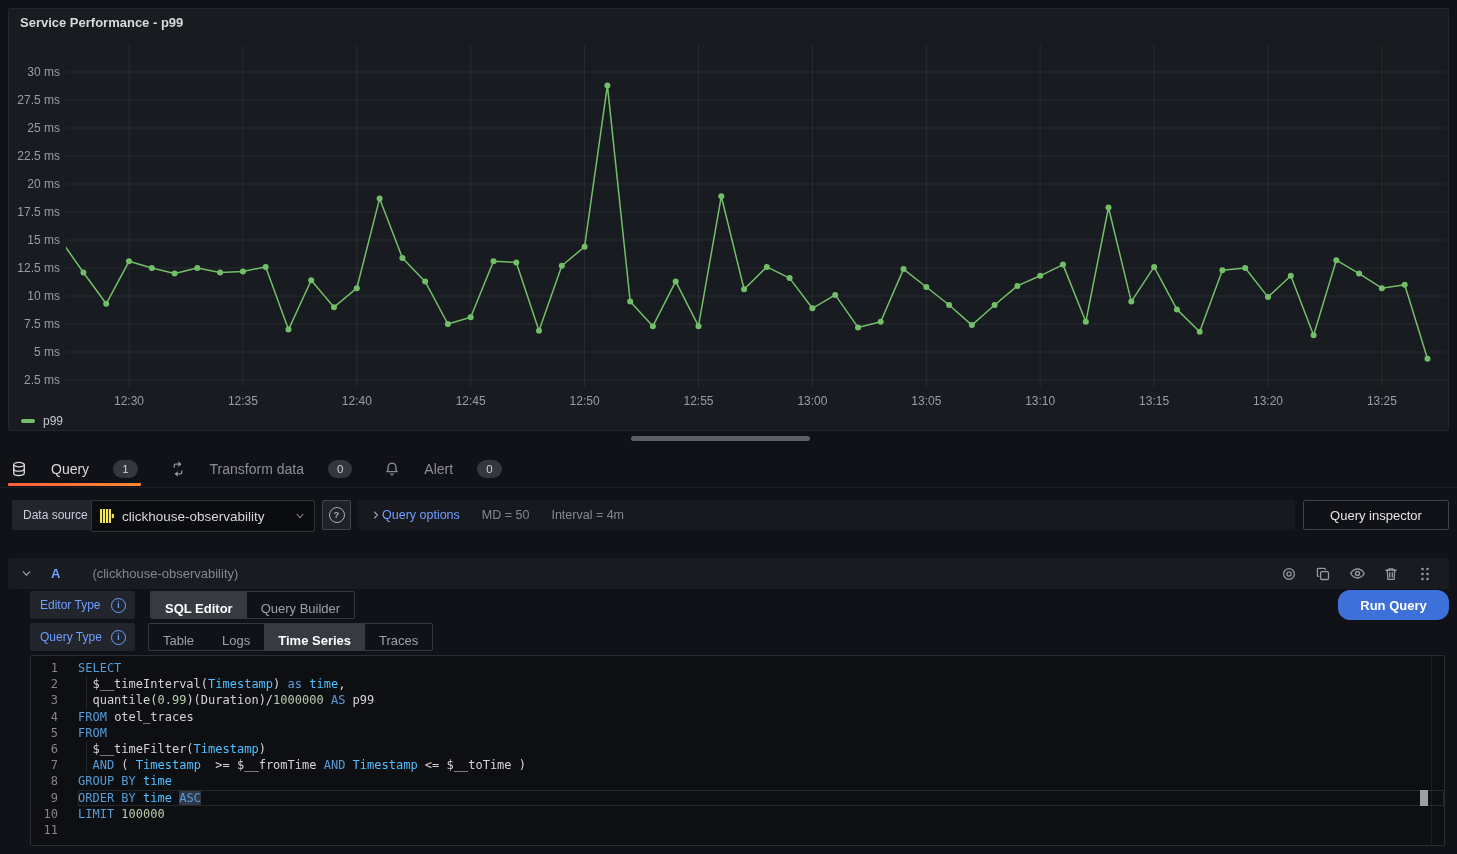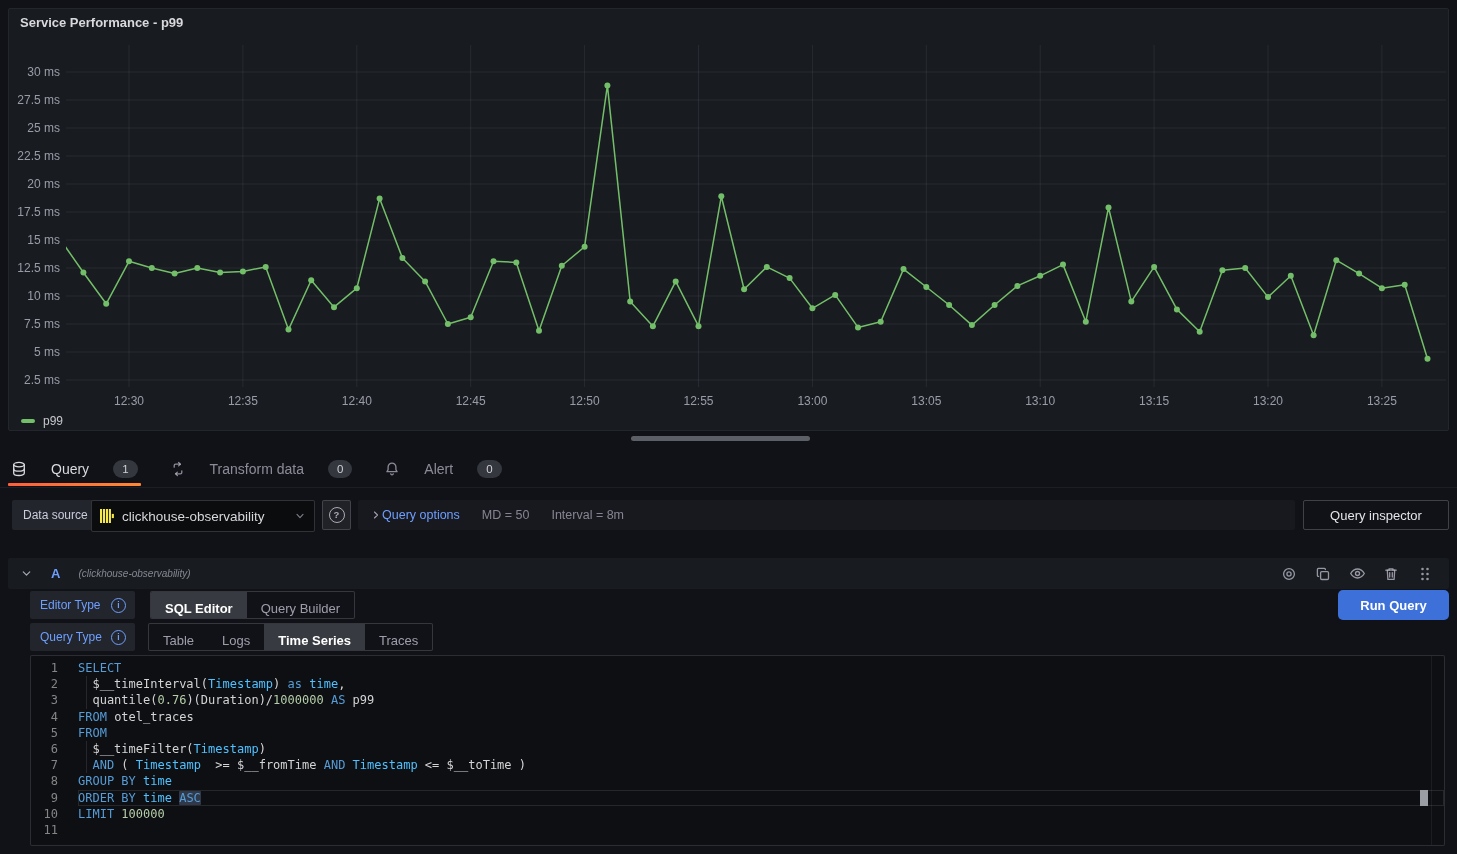--- a/index.html
+++ b/index.html
@@ -43,34 +43,34 @@
     display:flex;align-items:center;padding:0 12px;font-size:12.5px;box-sizing:border-box;}
   .qopts-label{color:#6e9fff;font-weight:500;cursor:pointer;}
   .qopts-meta{color:rgba(204,204,220,.6);margin-left:22px;}
   .qinspect{left:1303px;top:500px;width:146px;height:30px;border:1px solid rgba(204,204,220,.25);border-radius:2px;
     display:flex;align-items:center;justify-content:center;font-size:13px;font-weight:500;color:#e3e4e8;cursor:pointer;box-sizing:border-box;}
 
   
   .qrow-header{left:8px;top:558px;width:1441px;height:31px;background:#181b1f;border-radius:2px;
     display:flex;align-items:center;padding:0 12px;box-sizing:border-box;}
   .ref-id{color:#6e9fff;font-size:13px;font-weight:600;margin-left:18px;}
-  .ds-hint{font-style:italic;font-size:10px;color:rgba(204,204,220,.6);margin-left:18px;}
+  .ds-hint{font-size:13px;color:rgba(204,204,220,.6);margin-left:32px;}
   .row-actions{margin-left:auto;display:flex;gap:10px;align-items:center;color:rgba(204,204,220,.7);}
   .row-actions .act{width:24px;height:24px;display:flex;align-items:center;justify-content:center;cursor:pointer;}
 
   
   .lbl-chip{position:absolute;width:105px;height:28px;background:#22252b;border-radius:2px;display:flex;
     align-items:center;justify-content:space-between;padding:0 9px 0 10px;box-sizing:border-box;}
   .lbl-chip .lbl{font-size:12px;font-weight:500;color:#6e9fff;}
   .lbl-chip .round-glyph{color:#6e9fff;width:13px;height:13px;font-size:8.5px;cursor:pointer;}
   .seg-group{position:absolute;border:1px solid rgba(204,204,220,.2);border-radius:2px;display:inline-flex;
     height:28px;align-items:stretch;overflow:hidden;background:#111217;box-sizing:border-box;}
   .seg-opt{display:flex;align-items:center;padding:16px 14px;font-size:13px;color:rgba(204,204,220,.75);cursor:pointer;white-space:nowrap;}
   .seg-opt.active{background:#373a41;color:#fff;font-weight:600;}
-  .run-btn{left:1338px;top:590px;width:111px;height:30px;background:#3d71d9;border-radius:5px;color:#fff;
+  .run-btn{left:1338px;top:590px;width:111px;height:30px;background:#3d71d9;border-radius:12px;color:#fff;
     font-size:13px;font-weight:600;display:flex;align-items:center;justify-content:center;cursor:pointer;}
 
   
   .editor{left:30px;top:655px;width:1415px;height:191px;background:#0d0f13;border:1px solid rgba(204,204,220,.16);
     border-radius:2px;display:flex;box-sizing:border-box;font-family:"DejaVu Sans Mono",monospace;font-size:12px;cursor:text;}
   .gutter{width:40px;padding-top:4px;color:#858585;box-sizing:border-box;}
   .gutter .crow{text-align:right;padding-right:13px;}
   .codecol{position:relative;flex:1;padding-top:4px;padding-left:7px;color:#d4d4d4;}
   .crow{height:16.2px;line-height:16.2px;white-space:pre;}
   .crow.current{outline:1px solid rgba(210,210,225,.12);outline-offset:-1px;}
@@ -261,21 +261,21 @@
 </div>
 <div class="abs help-btn">
   <span class="round-glyph">?</span>
 </div>
 <div class="abs qopts-bar">
   <svg class="icon" width="12" height="12" viewBox="0 0 14 14" style="color:rgba(204,204,220,.75)">
     <polyline points="5.2 3.5 8.8 7 5.2 10.5"></polyline>
   </svg>
   <span class="qopts-label">Query options</span>
   <span class="qopts-meta">MD = 50</span>
-  <span class="qopts-meta">Interval = 8m</span>
+  <span class="qopts-meta">Interval = 4m</span>
 </div>
 <div class="abs qinspect">
   <span>Query inspector</span>
 </div>
 
 <div class="abs qrow-header">
   <svg class="icon" width="13" height="13" viewBox="0 0 14 14" style="color:rgba(204,204,220,.8)">
     <polyline points="3.5 5.2 7 8.8 10.5 5.2"></polyline>
   </svg>
   <span class="ref-id">A</span>
@@ -354,21 +354,21 @@
       <div class="crow">8</div>
       <div class="crow">9</div>
       <div class="crow">10</div>
       <div class="crow">11</div>
     </div>
   <div class="codecol" id="codecol">
     <div class="indent-guide" style="top:20.2px;height:32.4px;"></div>
     <div class="indent-guide" style="top:85px;height:32.4px;"></div>
   <div class="crow"><span class="tok-kw">SELECT</span></div>
       <div class="crow"><span class="tok-df">  $__timeInterval(</span><span class="tok-id">Timestamp</span><span class="tok-df">) </span><span class="tok-kw">as</span><span class="tok-df"> </span><span class="tok-id">time</span><span class="tok-df">,</span></div>
-      <div class="crow"><span class="tok-df">  quantile(</span><span class="tok-num">0.76</span><span class="tok-df">)(Duration)/</span><span class="tok-num">1000000</span><span class="tok-df"> </span><span class="tok-kw">AS</span><span class="tok-df"> p99</span></div>
+      <div class="crow"><span class="tok-df">  quantile(</span><span class="tok-num">0.99</span><span class="tok-df">)(Duration)/</span><span class="tok-num">1000000</span><span class="tok-df"> </span><span class="tok-kw">AS</span><span class="tok-df"> p99</span></div>
       <div class="crow"><span class="tok-kw">FROM</span><span class="tok-df"> otel_traces</span></div>
       <div class="crow"><span class="tok-kw">FROM</span></div>
       <div class="crow"><span class="tok-df">  $__timeFilter(</span><span class="tok-id">Timestamp</span><span class="tok-df">)</span></div>
       <div class="crow"><span class="tok-df">  </span><span class="tok-kw">AND</span><span class="tok-df"> ( </span><span class="tok-id">Timestamp</span><span class="tok-df">  &gt;= $__fromTime </span><span class="tok-kw">AND</span><span class="tok-df"> </span><span class="tok-id">Timestamp</span><span class="tok-df"> &lt;= $__toTime )</span></div>
       <div class="crow"><span class="tok-kw">GROUP BY</span><span class="tok-df"> </span><span class="tok-id">time</span></div>
       <div class="crow current"><span class="tok-kw">ORDER BY</span><span class="tok-df"> </span><span class="tok-id">time</span><span class="tok-df"> </span><span class="tok-kw tok-sel">ASC</span></div>
       <div class="crow"><span class="tok-kw">LIMIT</span><span class="tok-df"> </span><span class="tok-num">100000</span></div>
       <div class="crow">&nbsp;</div>
     </div>
   <div class="editor-sep"></div>

